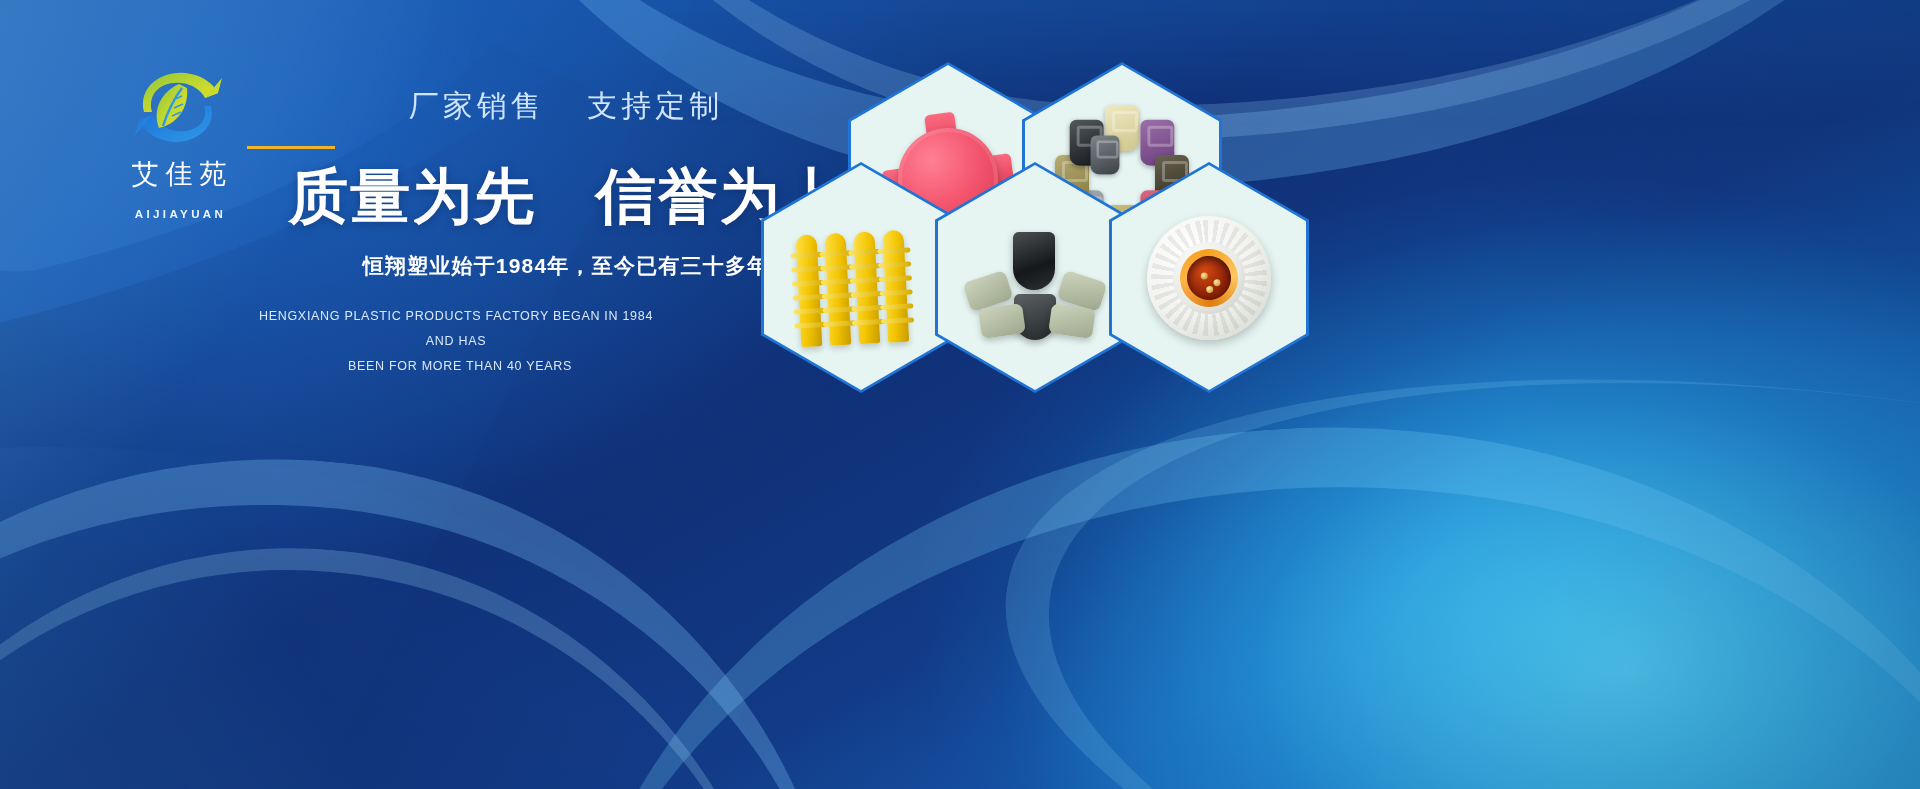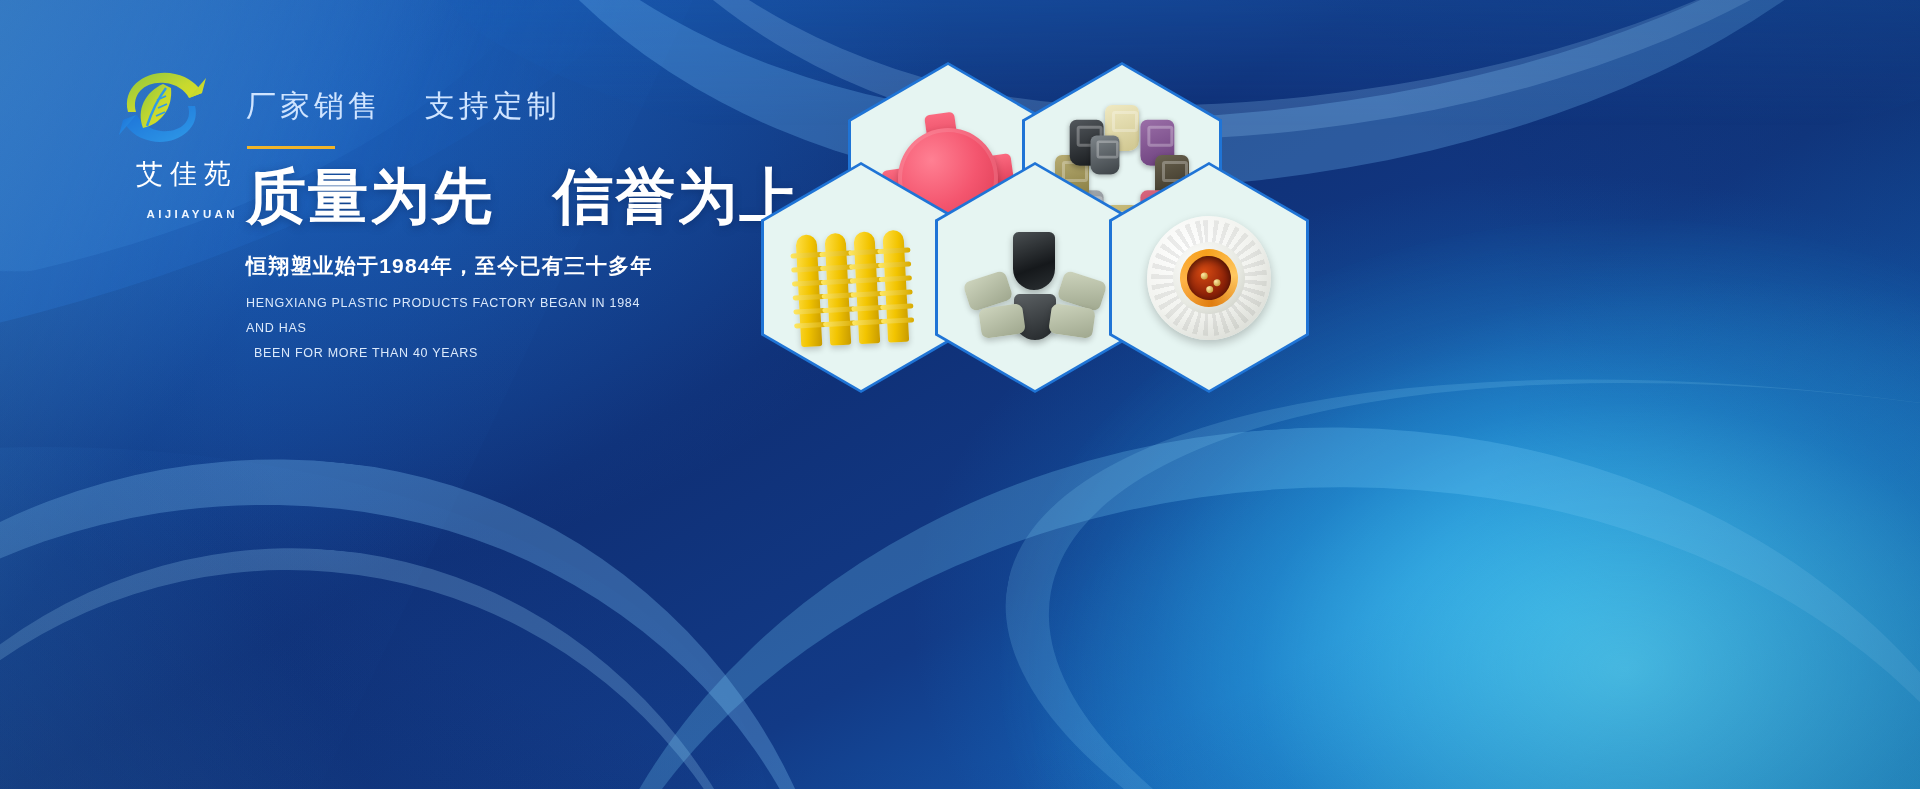--- a/index.html
+++ b/index.html
@@ -84,52 +84,52 @@
     border-left:44px solid rgba(140,215,250,.18);
     border-radius:100% 0 0 100% / 50% 0 0 50%;
     transform:rotate(10deg);
   }
   .vignette{
     position:absolute; inset:0;
     background:radial-gradient(ellipse 1400px 900px at 46% 45%, rgba(0,0,0,0) 45%, rgba(4,22,62,.30) 100%);
   }
 
   
-  .logo{ position:absolute; left:88px; top:60px; width:150px; text-align:right; }
+  .logo{ position:absolute; left:104px; top:60px; width:150px; text-align:center; }
   .logo-mark{ position:relative; width:120px; height:92px; margin:0 auto; }
   .logo-name{
     margin-top:4px; color:#ffffff; font-size:27px; letter-spacing:7px;
     font-family:"Liberation Sans","DejaVu Sans",sans-serif; font-weight:400;
     text-indent:7px;
   }
   .logo-sub{
     margin-top:16px; color:#eef6ff; font-size:11.5px; letter-spacing:3.4px;
     font-weight:600; text-indent:3px;
   }
 
   
-  .copy{ position:absolute; left:246px; top:86px; width:640px; }
+  .copy{ position:absolute; left:246px; top:86px; width:640px;text-align:center; }
   .kicker{
     color:#cfe4ff; font-size:30px; letter-spacing:4px; font-weight:400;
     white-space:nowrap;
   }
   .kicker .gap{ display:inline-block; width:18px; }
   .rule{ width:88px; height:3px; background:#f0b429; margin:19px 0 16px 1px; }
   .headline{
     color:#ffffff; font-size:60px; font-weight:700; letter-spacing:2px;
     line-height:1.08; white-space:nowrap;
     text-shadow:0 2px 8px rgba(5,25,70,.35);
   }
   .headline .sp{ display:inline-block; width:22px; }
   .sub-cn{
     margin-top:22px; color:#ffffff; font-size:21px; font-weight:700;
     letter-spacing:1.2px; white-space:nowrap;
   }
   .sub-en{
-    margin-top:11px; color:#dbe9fb; font-size:12.5px; letter-spacing:.7px;
+    margin-top:24px; color:#dbe9fb; font-size:12.5px; letter-spacing:.7px;
     line-height:2.0; max-width:420px;
   }
   .sub-en span{ display:block; }
   .sub-en span:nth-child(2){ padding-left:8px; }
 
   
   .hex-wrap{ position:absolute; left:806px; top:44px; width:520px; height:340px; }
   .hex{
     position:absolute; width:200px; height:231px;
     clip-path:polygon(50% 0%, 100% 25%, 100% 75%, 50% 100%, 0% 75%, 0% 25%);

